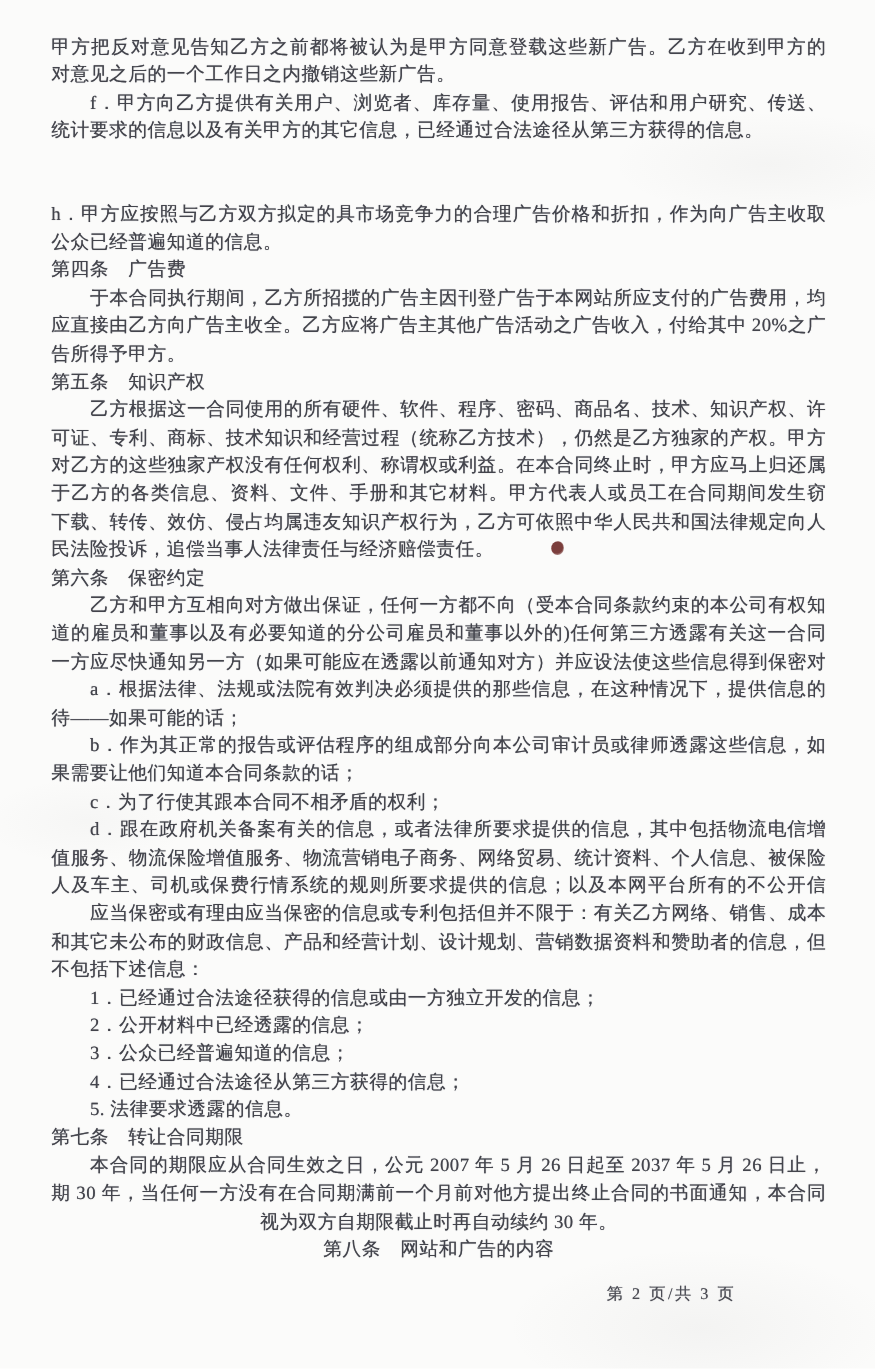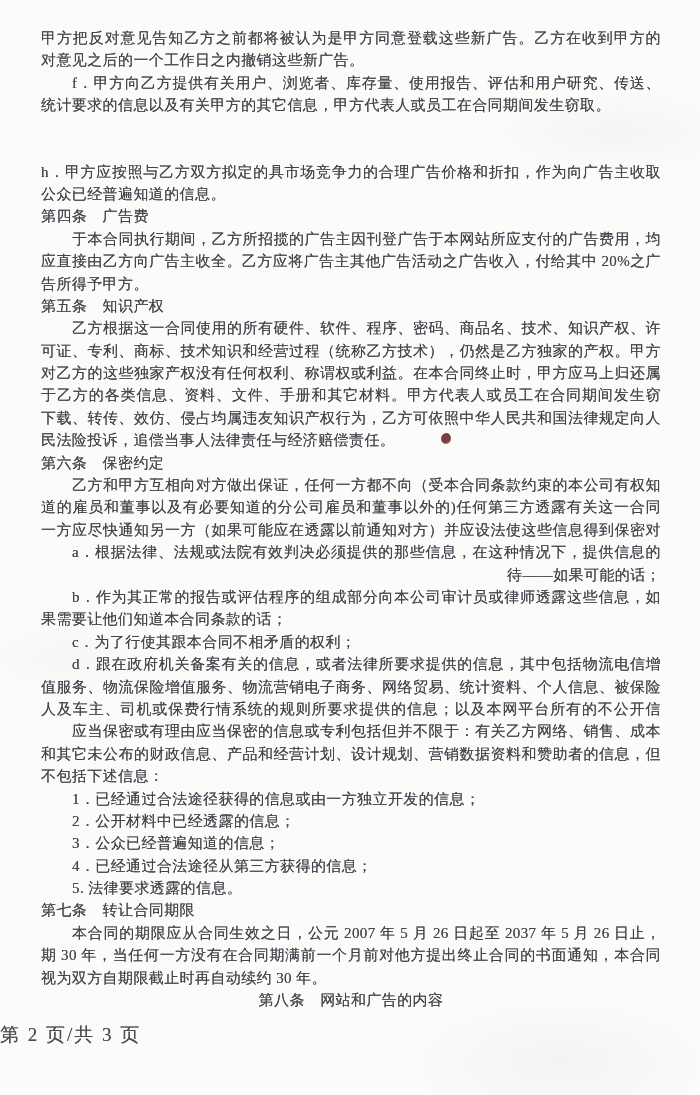--- a/index.html
+++ b/index.html
@@ -35,22 +35,22 @@
   .line.fill {
     white-space:normal;
     text-align:justify;
     text-align-last:justify;
   }
   .line.indent { padding-left:31px; }
   .footer {
     position:absolute;
     left:0; top:1026px;
     width:589px;
-    text-align:left;
-    font-size:19px;
+    text-align:right;
+    font-size:13px;
     line-height:18px;
     color:#4b4c54;
     letter-spacing:2px;
     text-shadow:0 0 0.6px rgba(75,76,84,0.7);
   }
   .ink-dot {
     position:absolute;
     left:441px; top:433px;
     width:10px; height:11px;
     border-radius:55% 45% 50% 50%;
@@ -59,55 +59,55 @@
   }
 </style>
 </head>
 <body>
 
 <div class="page" style="background-color: rgb(251, 251, 250);">
   <div class="doc-body" id="doc-body">
       <div class="line fill" style="color: rgb(67, 68, 76);">甲方把反对意见告知乙方之前都将被认为是甲方同意登载这些新广告。乙方在收到甲方的反.</div>
       <div class="line" style="color: rgb(67, 68, 76);">对意见之后的一个工作日之内撤销这些新广告。</div>
       <div class="line fill indent" style="color: rgb(67, 68, 76);">f．甲方向乙方提供有关用户、浏览者、库存量、使用报告、评估和用户研究、传送、</div>
-      <div class="line" style="color: rgb(67, 68, 76);">统计要求的信息以及有关甲方的其它信息，甲方代表人或员工在合同期间发生窃取。</div>
+      <div class="line" style="color: rgb(67, 68, 76);">统计要求的信息以及有关甲方的其它信息，已经通过合法途径从第三方获得的信息。</div>
       <div class="line fill" style="color: rgb(67, 68, 76); margin-top: 44px;">h．甲方应按照与乙方双方拟定的具市场竞争力的合理广告价格和折扣，作为向广告主收取</div>
       <div class="line" style="color: rgb(67, 68, 76);">公众已经普遍知道的信息。</div>
       <div class="line" style="color: rgb(67, 68, 76);">第四条　广告费</div>
       <div class="line fill indent" style="color: rgb(67, 68, 76);">于本合同执行期间，乙方所招揽的广告主因刊登广告于本网站所应支付的广告费用，均</div>
       <div class="line fill" style="color: rgb(67, 68, 76);">应直接由乙方向广告主收全。乙方应将广告主其他广告活动之广告收入，付给其中 20%之广</div>
       <div class="line" style="color: rgb(67, 68, 76);">告所得予甲方。</div>
       <div class="line" style="color: rgb(67, 68, 76);">第五条　知识产权</div>
       <div class="line fill indent" style="color: rgb(67, 68, 76);">乙方根据这一合同使用的所有硬件、软件、程序、密码、商品名、技术、知识产权、许</div>
       <div class="line fill" style="color: rgb(67, 68, 76);">可证、专利、商标、技术知识和经营过程（统称乙方技术），仍然是乙方独家的产权。甲方</div>
       <div class="line fill" style="color: rgb(67, 68, 76);">对乙方的这些独家产权没有任何权利、称谓权或利益。在本合同终止时，甲方应马上归还属</div>
       <div class="line fill" style="color: rgb(67, 68, 76);">于乙方的各类信息、资料、文件、手册和其它材料。甲方代表人或员工在合同期间发生窃取、</div>
       <div class="line fill" style="color: rgb(67, 68, 76);">下载、转传、效仿、侵占均属违友知识产权行为，乙方可依照中华人民共和国法律规定向人</div>
       <div class="line" style="color: rgb(67, 68, 76);">民法险投诉，追偿当事人法律责任与经济赔偿责任。</div>
       <div class="line" style="color: rgb(67, 68, 76);">第六条　保密约定</div>
       <div class="line fill indent" style="color: rgb(67, 68, 76);">乙方和甲方互相向对方做出保证，任何一方都不向（受本合同条款约束的本公司有权知</div>
       <div class="line fill" style="color: rgb(67, 68, 76);">道的雇员和董事以及有必要知道的分公司雇员和董事以外的)任何第三方透露有关这一合同</div>
       <div class="line fill" style="color: rgb(67, 68, 76);">一方应尽快通知另一方（如果可能应在透露以前通知对方）并应设法使这些信息得到保密对</div>
       <div class="line fill indent" style="color: rgb(67, 68, 76);">a．根据法律、法规或法院有效判决必须提供的那些信息，在这种情况下，提供信息的</div>
-      <div class="line" style="color: rgb(67, 68, 76); text-align: right;">待——如果可能的话；</div>
+      <div class="line" style="color: rgb(67, 68, 76);">待——如果可能的话；</div>
       <div class="line fill indent" style="color: rgb(67, 68, 76);">b．作为其正常的报告或评估程序的组成部分向本公司审计员或律师透露这些信息，如</div>
       <div class="line" style="color: rgb(67, 68, 76);">果需要让他们知道本合同条款的话；</div>
       <div class="line indent" style="color: rgb(67, 68, 76);">c．为了行使其跟本合同不相矛盾的权利；</div>
       <div class="line fill indent" style="color: rgb(67, 68, 76);">d．跟在政府机关备案有关的信息，或者法律所要求提供的信息，其中包括物流电信增</div>
       <div class="line fill" style="color: rgb(67, 68, 76);">值服务、物流保险增值服务、物流营销电子商务、网络贸易、统计资料、个人信息、被保险</div>
       <div class="line fill" style="color: rgb(67, 68, 76);">人及车主、司机或保费行情系统的规则所要求提供的信息；以及本网平台所有的不公开信息。</div>
       <div class="line fill indent" style="color: rgb(67, 68, 76);">应当保密或有理由应当保密的信息或专利包括但并不限于：有关乙方网络、销售、成本</div>
       <div class="line fill" style="color: rgb(67, 68, 76);">和其它未公布的财政信息、产品和经营计划、设计规划、营销数据资料和赞助者的信息，但</div>
       <div class="line" style="color: rgb(67, 68, 76);">不包括下述信息：</div>
       <div class="line indent" style="color: rgb(67, 68, 76);">1．已经通过合法途径获得的信息或由一方独立开发的信息；</div>
       <div class="line indent" style="color: rgb(67, 68, 76);">2．公开材料中已经透露的信息；</div>
       <div class="line indent" style="color: rgb(67, 68, 76);">3．公众已经普遍知道的信息；</div>
       <div class="line indent" style="color: rgb(67, 68, 76);">4．已经通过合法途径从第三方获得的信息；</div>
       <div class="line indent" style="color: rgb(67, 68, 76);">5. 法律要求透露的信息。</div>
       <div class="line" style="color: rgb(67, 68, 76);">第七条　转让合同期限</div>
       <div class="line fill indent" style="color: rgb(67, 68, 76);">本合同的期限应从合同生效之日，公元 2007 年 5 月 26 日起至 2037 年 5 月 26 日止，为</div>
       <div class="line fill" style="color: rgb(67, 68, 76);">期 30 年，当任何一方没有在合同期满前一个月前对他方提出终止合同的书面通知，本合同</div>
-      <div class="line" style="color: rgb(67, 68, 76);">视为双方自期限截止时再自动续约 30 年。</div>
+      <div class="line" style="color: rgb(67, 68, 76); text-align: center;">视为双方自期限截止时再自动续约 30 年。</div>
       <div class="line" style="color: rgb(67, 68, 76); text-align: center;">第八条　网站和广告的内容</div>
     </div>
   <div class="ink-dot" id="ink-dot" style="background: radial-gradient(circle at 45% 45%, rgb(106, 36, 34) 55%, rgba(106, 36, 34, 0) 100%);"></div>
   <div class="footer">第 2 页/共 3 页</div>
 </div>
 
 </body></html>

